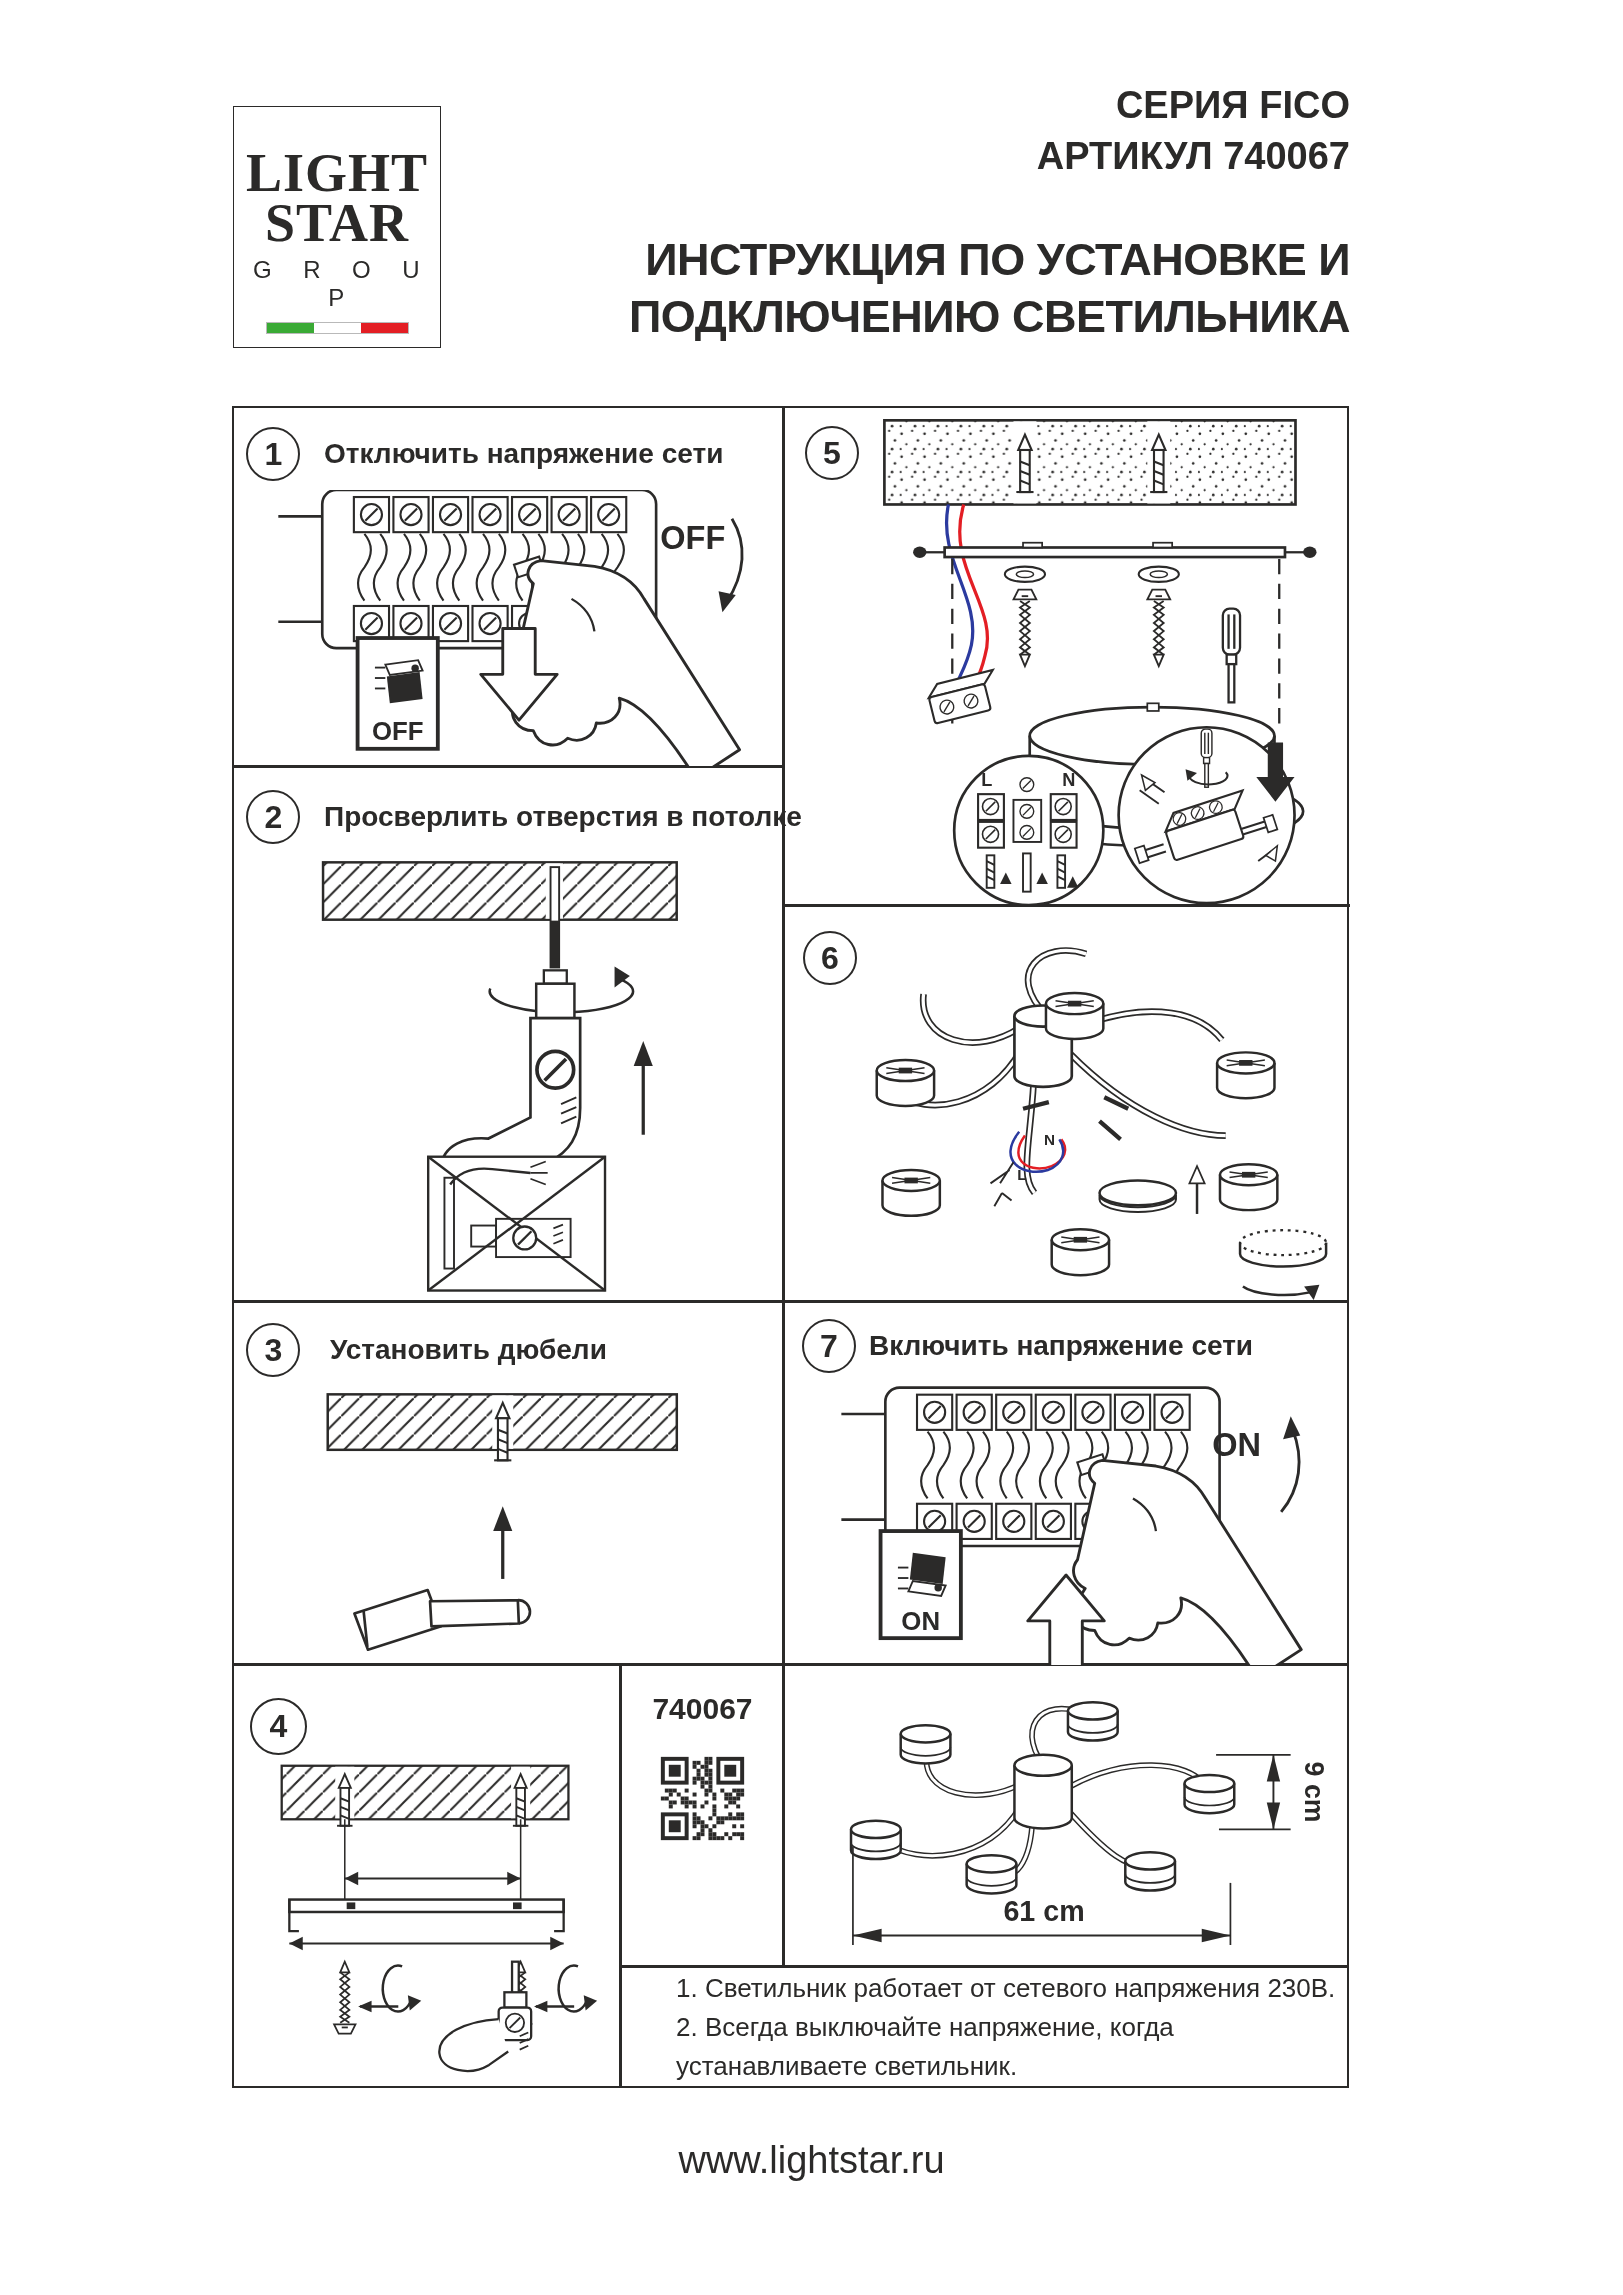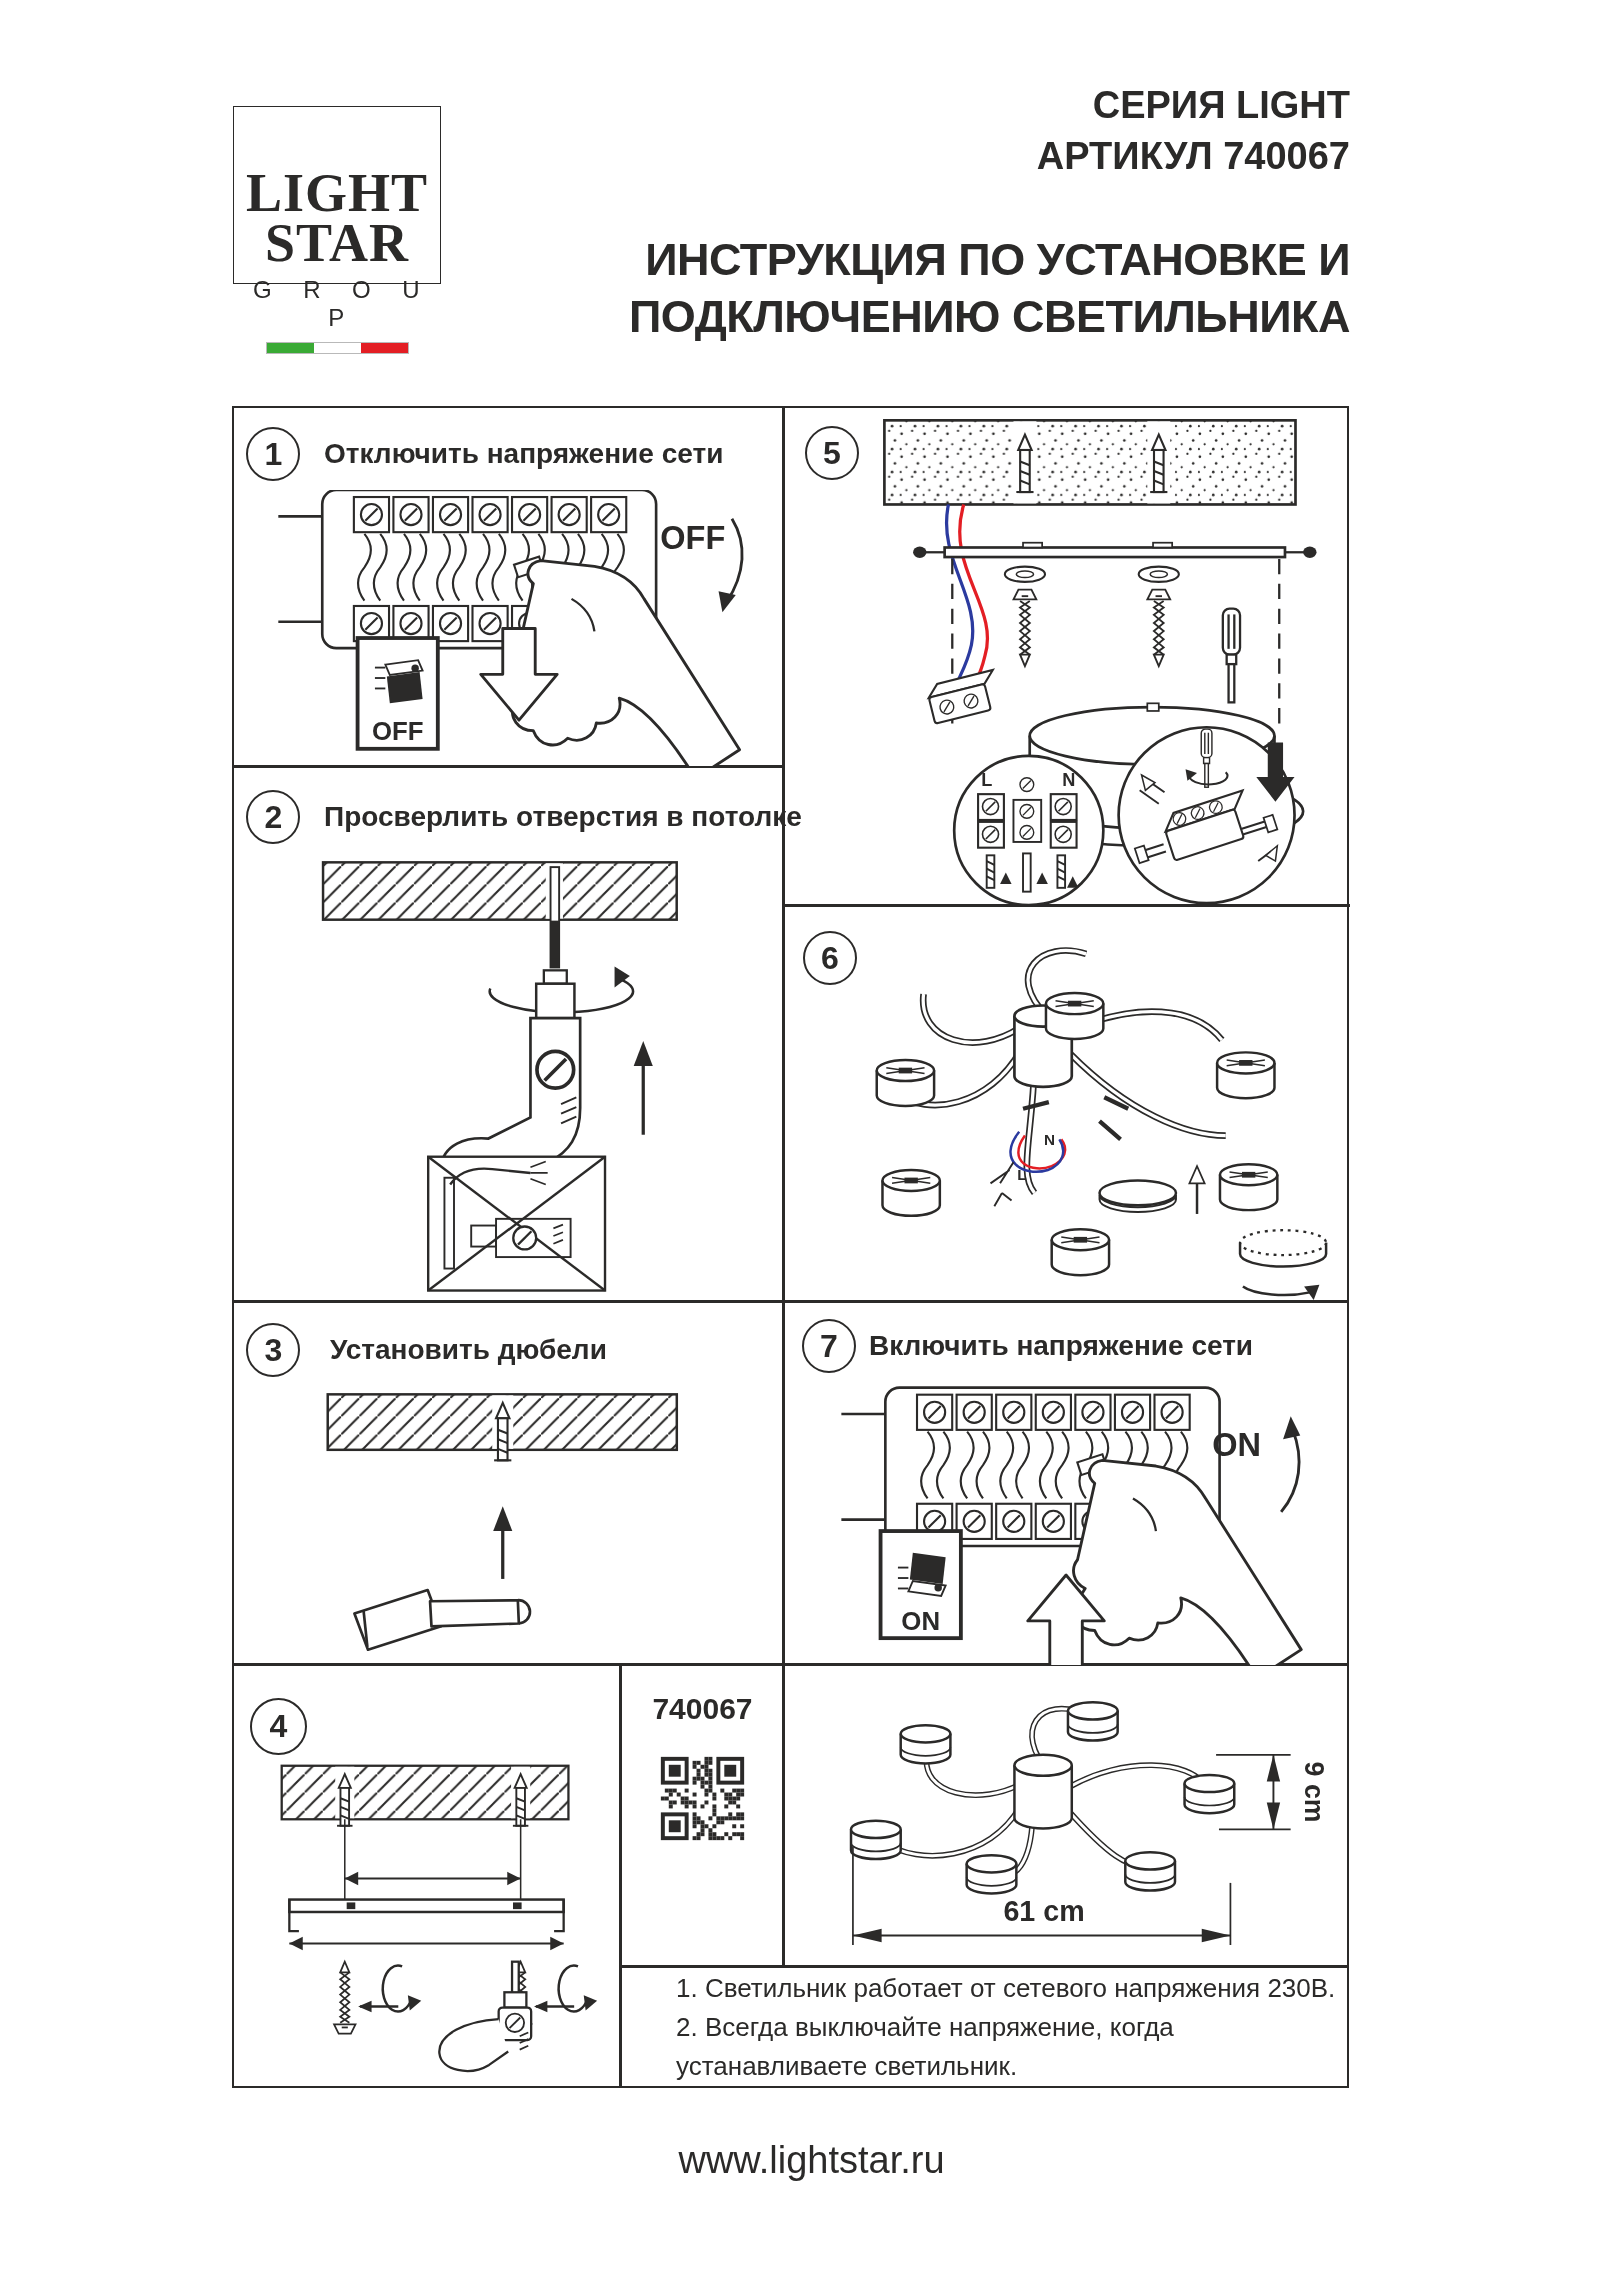--- a/index.html
+++ b/index.html
@@ -1,21 +1,21 @@
 <!DOCTYPE html>
 <html><head>
 <meta charset="utf-8">
 <style>
   :root{ --ink:#2b2a29; }
   html,body{margin:0;padding:0;background:#ffffff;}
   .page{position:relative;width:1623px;height:2295px;background:#fff;outline:1px solid #cfcfcf;
         font-family:"Liberation Sans",sans-serif;color:var(--ink);overflow:hidden;}
   
-  .logo-box{position:absolute;left:233px;top:106px;width:208px;height:178px;border:1.9px solid var(--ink);
-            text-align:center;box-sizing:border-box;padding-top:62px;}
+  .logo-box{position:absolute;left:233px;top:106px;width:208px;height:242px;border:1.9px solid var(--ink);
+            text-align:center;box-sizing:border-box;padding-top:42px;}
   .logo-word{font-family:"Liberation Serif",serif;font-weight:bold;font-size:54px;line-height:0.92;letter-spacing:1px;}
   .logo-group{font-size:24px;letter-spacing:12.4px;margin-top:7.6px;margin-left:11px;font-weight:400;}
   .flag{width:143px;height:12.4px;margin:9.6px auto 0 auto;display:flex;border:1px solid #b9b9b9;box-sizing:border-box;}
   .flag span{flex:1;}
   .hdr-right{position:absolute;right:273px;top:80px;text-align:right;}
   .hdr-series{font-size:38px;font-weight:bold;line-height:1.35;}
   .hdr-title{margin-top:48px;font-size:45px;font-weight:bold;letter-spacing:-0.5px;line-height:1.27;}
   
   .grid-outer{position:absolute;left:232px;top:406px;width:1117px;height:1682px;border:2.9px solid var(--ink);box-sizing:border-box;}
   .gl{position:absolute;background:var(--ink);}
@@ -140,21 +140,21 @@
     <div class="logo-word">LIGHT</div>
     <div class="logo-word">STAR</div>
     <div class="logo-group">G R O U P</div>
     <div class="flag">
       <span style="background:#3aaa35"></span>
         <span style="background:#ffffff"></span>
         <span style="background:#e31e24"></span>
     </div>
   </div>
   <div class="hdr-right">
-    <div class="hdr-series">СЕРИЯ LIGHT</div>
+    <div class="hdr-series">СЕРИЯ FICO</div>
     <div class="hdr-series">АРТИКУЛ 740067</div>
     <div class="hdr-title">
       <div>ИНСТРУКЦИЯ ПО УСТАНОВКЕ И</div>
       <div>ПОДКЛЮЧЕНИЮ СВЕТИЛЬНИКА</div>
     </div>
   </div>
 
   <div class="grid-outer"></div>
   <div class="gl" style="left:782px;top:406px;width:2.9px;height:1561px;"></div>
   <div class="gl" style="left:619px;top:1665px;width:2.9px;height:423px;"></div>

